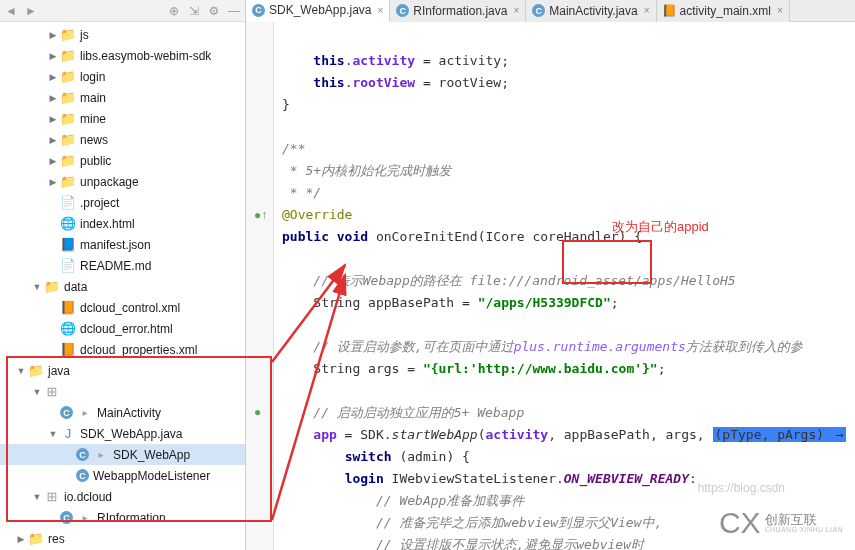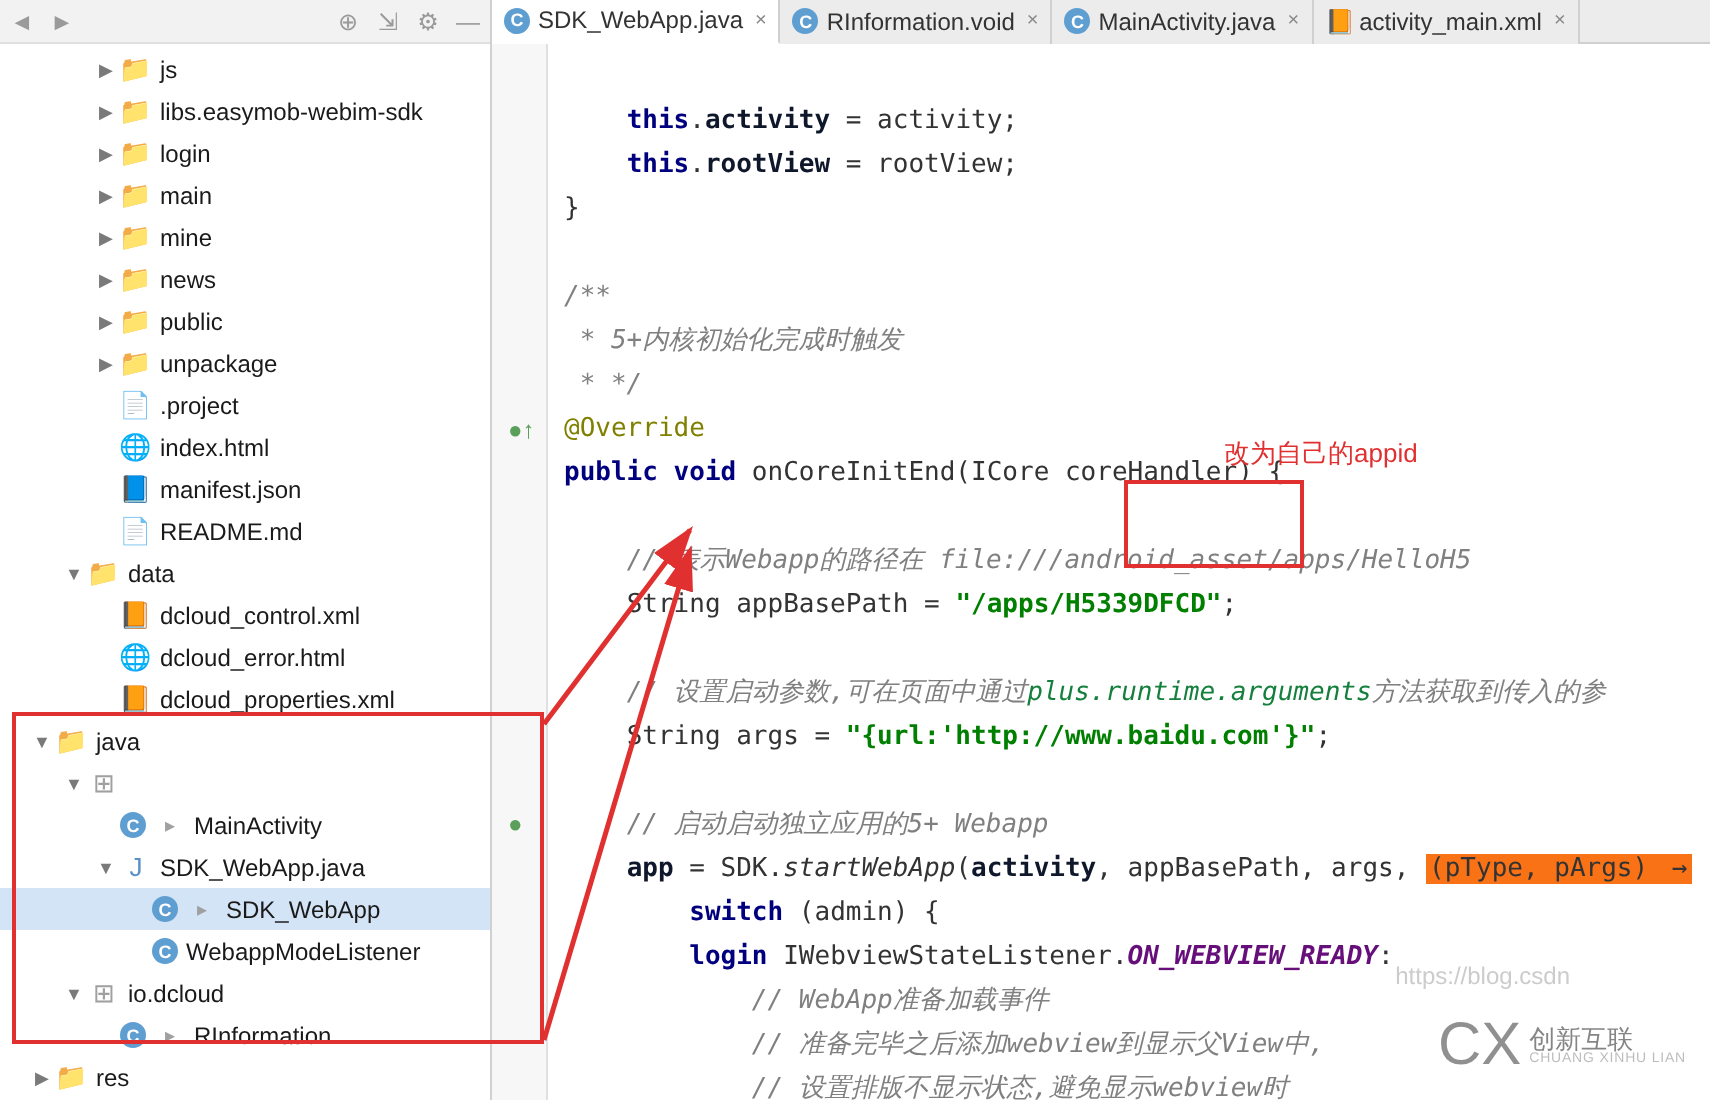--- a/index.html
+++ b/index.html
@@ -177,26 +177,26 @@
       padding: 6px 0 6px 8px;
       font-family: Consolas, Monaco, monospace;
       font-size: 13px;
       line-height: 22px;
       color: #333;
       white-space: pre;
       overflow: hidden;
     }
     .k { color: #00007f; font-weight: bold; }
     .c-gray { color: #808080; font-style: italic; }
-    .c-brown { color: #15803d; }
+    .c-brown { color: #8b5cf6; }
     .str { color: #007f00; font-weight: bold; }
     .ann { color: #808000; }
-    .field { color: #0f172a; font-weight: bold; }
+    .field { color: #6d28d9; font-weight: bold; }
     .static-const { color: #660e7a; font-weight: bold; font-style: italic; }
-    .bg-yellow { background: #f97316; padding: 0 2px; }
+    .bg-yellow { background: #3b82f6; padding: 0 2px; }
     .redbox-code {
       position:absolute;
       border: 2px solid #e03030;
       pointer-events:none;
     }
     .red-text {
       position:absolute;
       color: #e03030;
       font-family: "SimSun","Microsoft YaHei", sans-serif;
       font-size: 13px;
@@ -406,21 +406,21 @@
 
   <div class="editor-panel">
     <div class="tab-bar" id="tabs">
         <div class="tab active">
           <span class="tab-icon-c">C</span>
           <span>SDK_WebApp.java</span>
           <span class="tab-close">×</span>
         </div>
         <div class="tab">
           <span class="tab-icon-c">C</span>
-          <span>RInformation.void</span>
+          <span>RInformation.java</span>
           <span class="tab-close">×</span>
         </div>
         <div class="tab">
           <span class="tab-icon-c">C</span>
           <span>MainActivity.java</span>
           <span class="tab-close">×</span>
         </div>
         <div class="tab">
           <span class="tab-icon-x">📙</span>
           <span>activity_main.xml</span>

